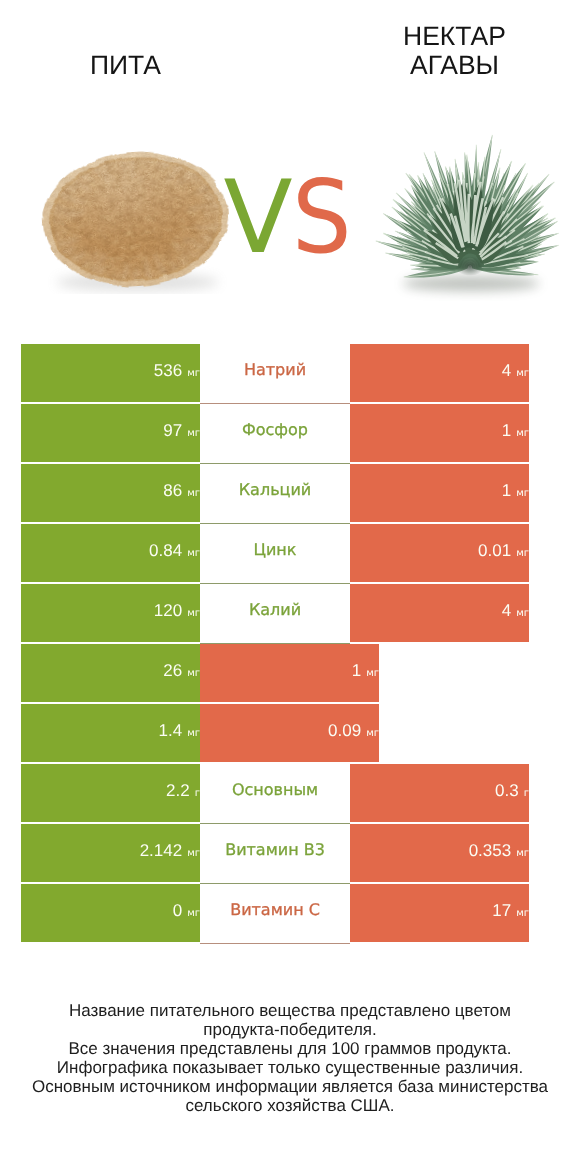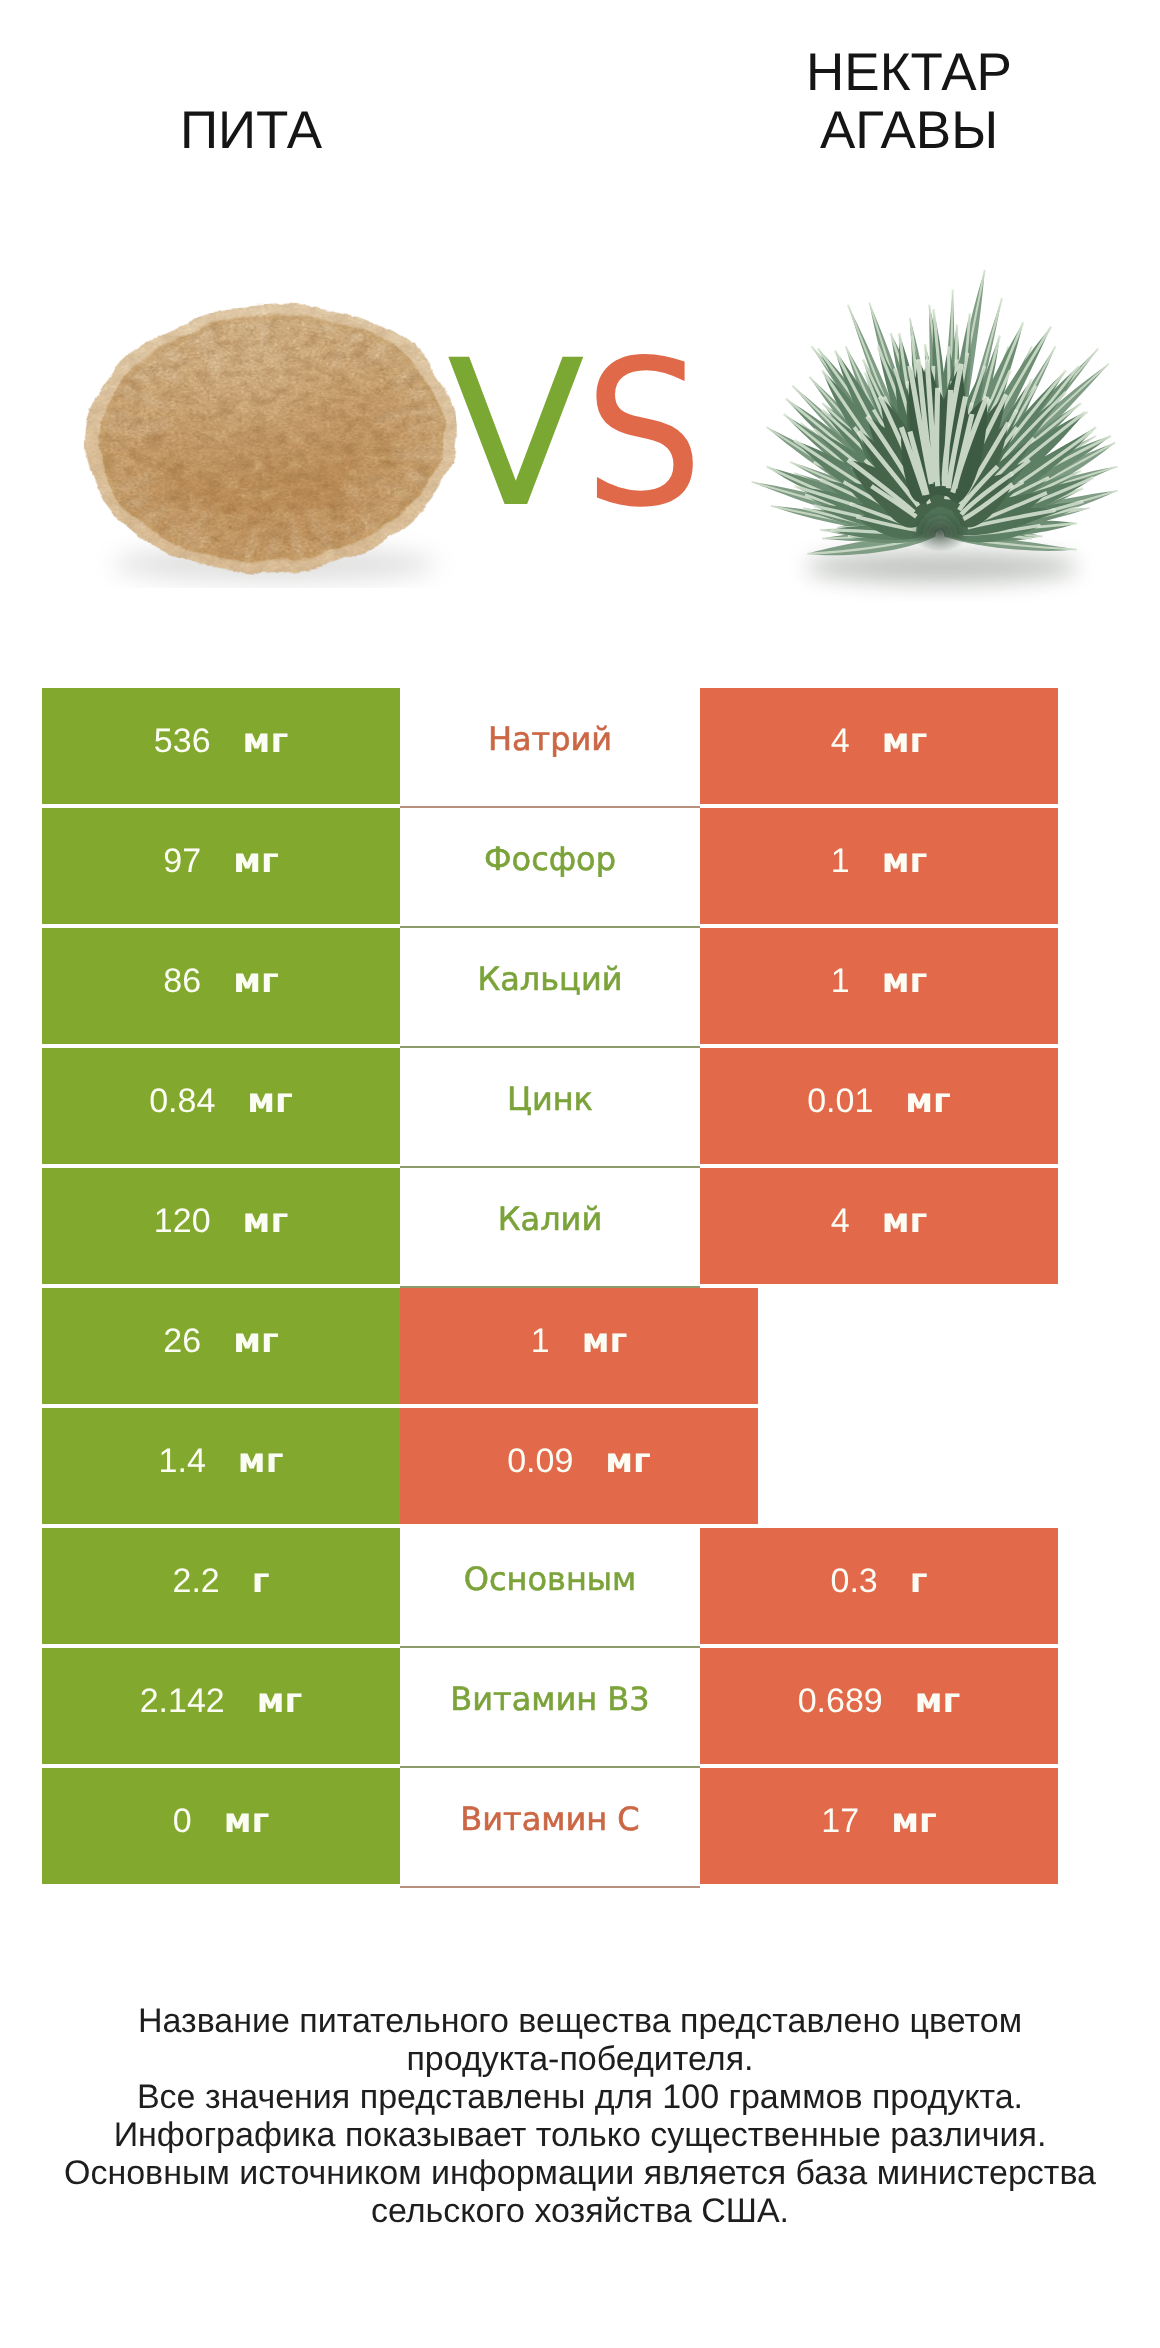--- a/index.html
+++ b/index.html
@@ -29,26 +29,26 @@
   .imgbox{position:absolute;}
   .svgimg{display:block;width:100%;height:100%;}
   .img-l{left:39px;top:144px;width:193px;height:150px;}
   .img-r{left:364px;top:113px;width:214px;height:188px;}
 
   
   .tbl{position:absolute;left:21px;top:344px;width:537px;}
   .row{display:flex;height:58px;}
   .cell{height:100%;display:flex;align-items:center;justify-content:center;
         box-sizing:border-box;}
-  .c-l,.c-r{align-items:baseline;padding-top:17px;}
+  .c-l,.c-r{align-items:baseline;padding-top:17px;justify-content:flex-end;}
   .c-l{width:179px;background:#82a92e;}
   .c-m{width:150px;background:#ffffff;border-bottom:1px solid #9fb24c;align-items:flex-start;padding-top:16px;height:60px;position:relative;z-index:1;}
   .c-r{width:179px;background:#e2694a;}
   .c-l .num,.c-r .num{color:#fbfdf4;font-size:17px;font-weight:400;}
-  .c-l .unit,.c-r .unit{color:#fbfdf4;font-size:17px;font-weight:700;margin-left:16px;font-family:"DejaVu Sans",sans-serif;}
+  .c-l .unit,.c-r .unit{color:#fbfdf4;font-size:10px;font-weight:400;margin-left:5px;font-family:"DejaVu Sans",sans-serif;}
   .name{font-size:16px;font-weight:400;font-family:"DejaVu Sans",sans-serif;}
   .name.g{-webkit-text-stroke:0.3px #7ba33a;}
   .name.o{-webkit-text-stroke:0.3px #cb6745;}
   .name.g{color:#7ba33a;}
   .name.o{color:#cb6745;}
   .gap{height:2px;background:#ffffff;}
 
   
   .foot{position:absolute;left:0;top:1002px;width:580px;text-align:center;
         font-size:17px;line-height:18.9px;color:#1e1e1e;}
@@ -258,21 +258,21 @@
       <div class="gap"></div>
       <div class="row">
         <div class="cell c-l">
           <span class="num">2.142</span>
           <span class="unit">мг</span>
         </div>
         <div class="cell c-m" style="border-bottom-color:#8e9b6a">
           <span class="name g">Витамин B3</span>
         </div>
         <div class="cell c-r">
-          <span class="num">0.689</span>
+          <span class="num">0.353</span>
           <span class="unit">мг</span>
         </div>
       </div>
       <div class="gap"></div>
       <div class="row">
         <div class="cell c-l">
           <span class="num">0</span>
           <span class="unit">мг</span>
         </div>
         <div class="cell c-m" style="border-bottom-color:#b78f7d">

